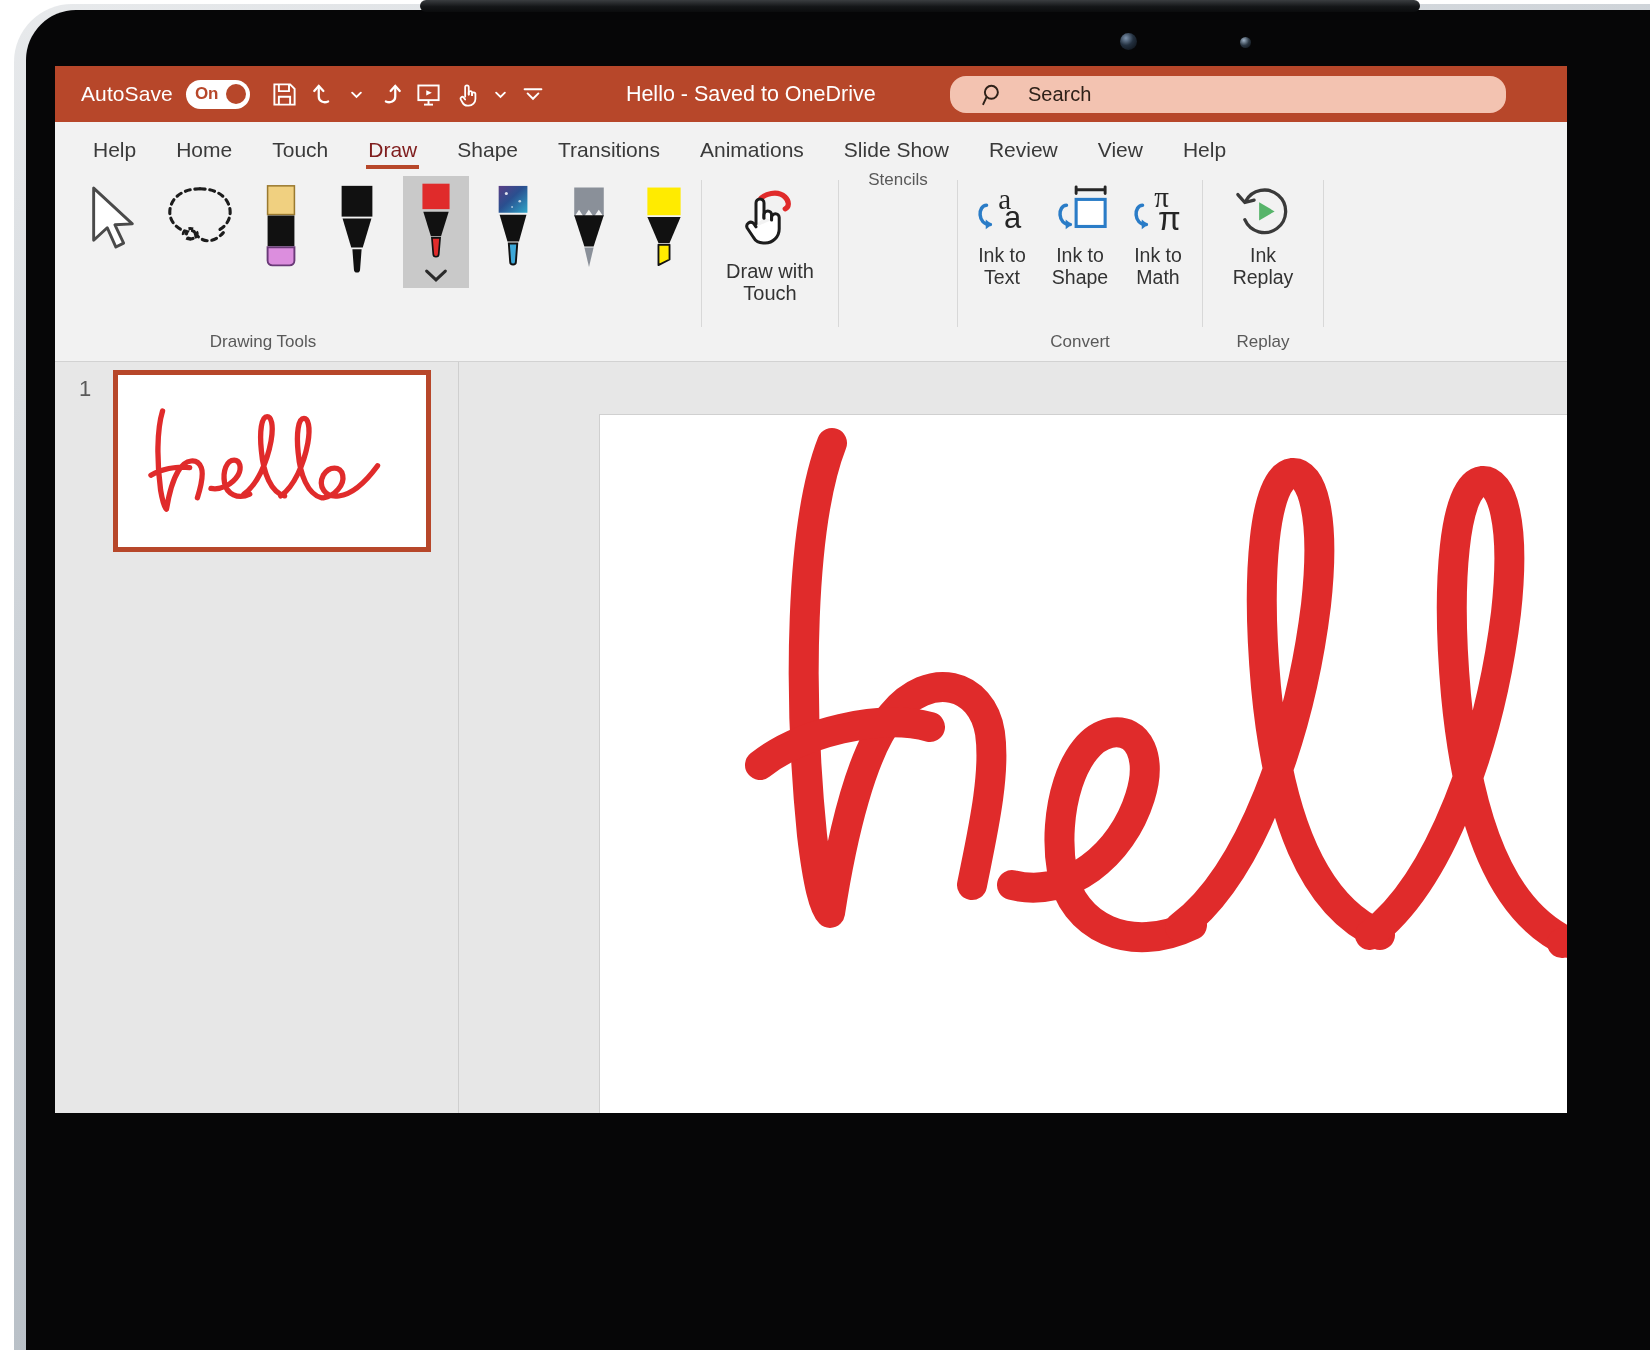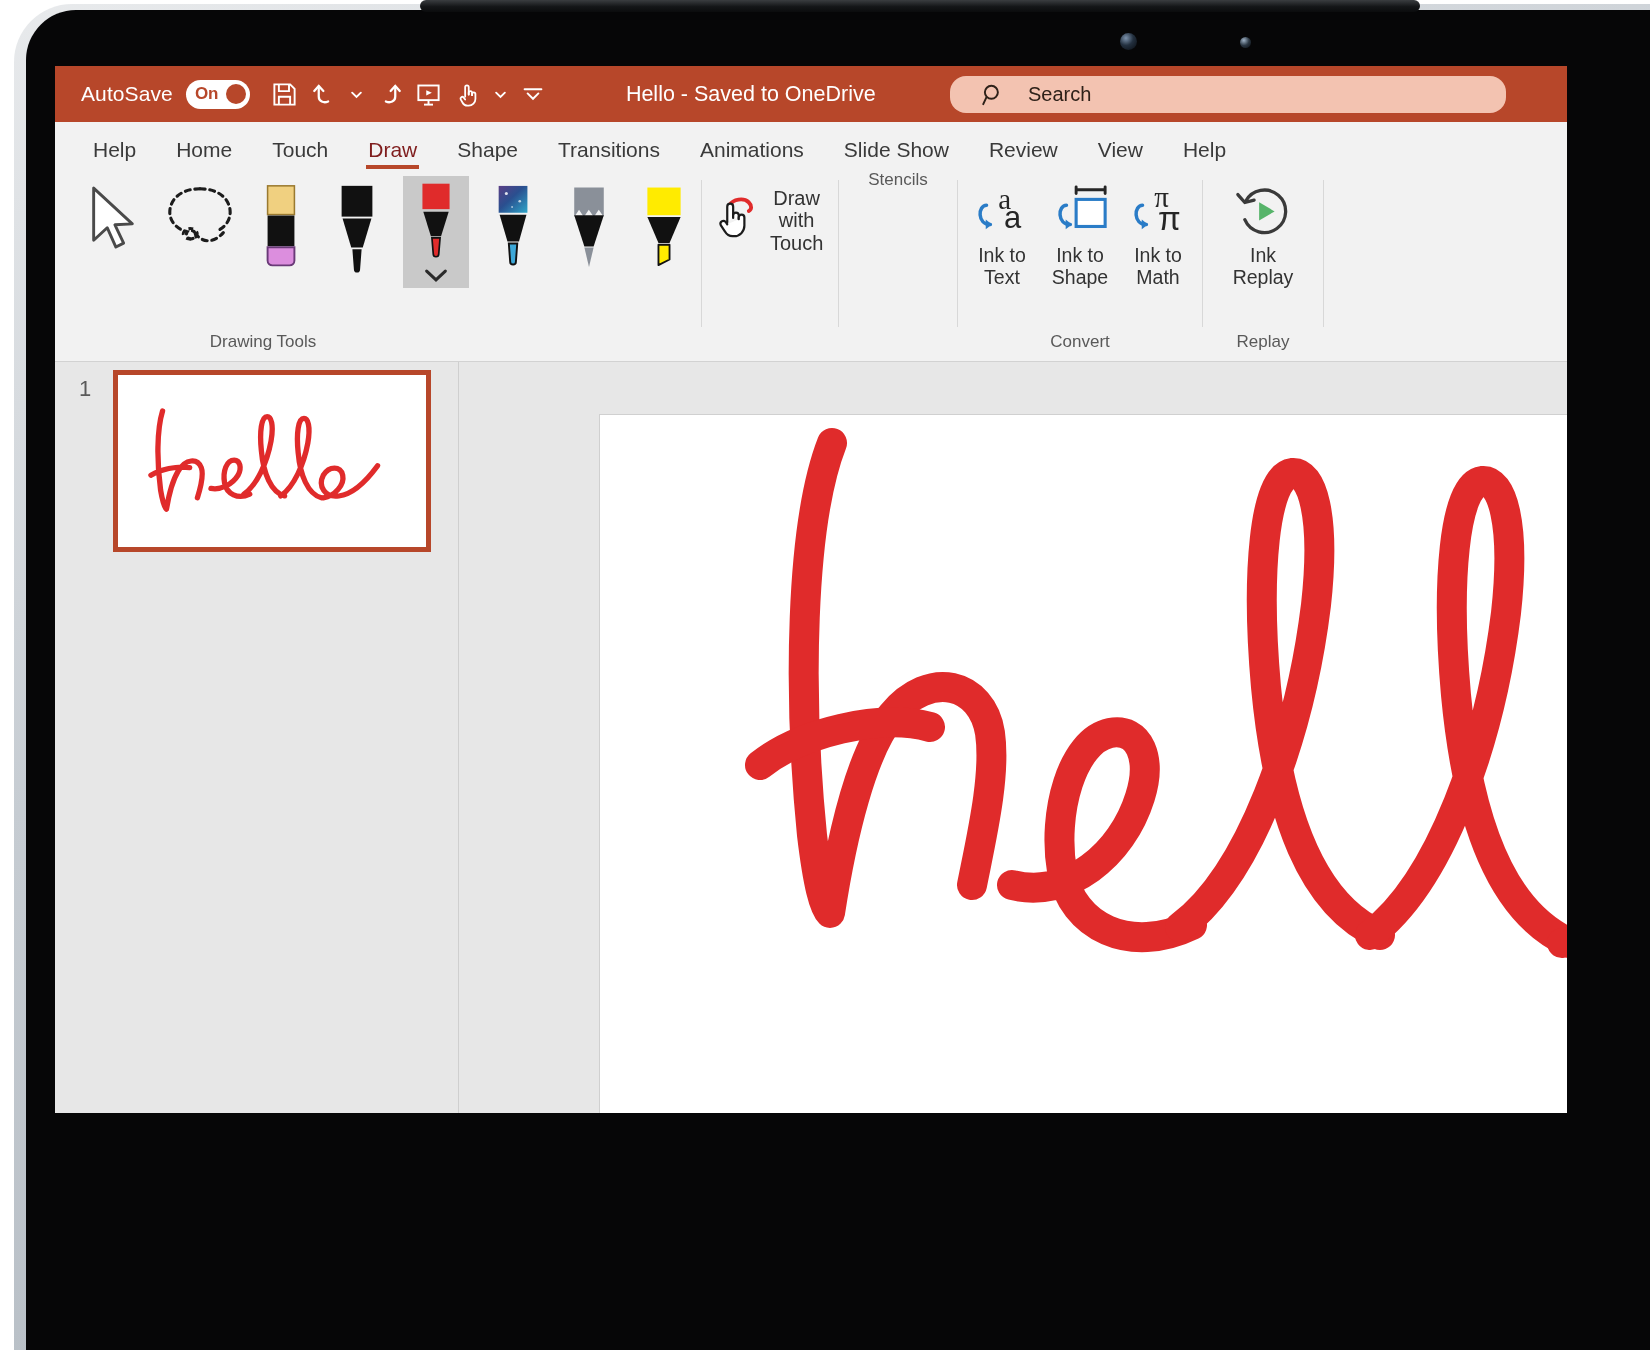--- a/index.html
+++ b/index.html
@@ -110,21 +110,21 @@
     width: 58px; display: flex; align-items: flex-start; justify-content: center;
     padding-top: 6px; position: relative;
   }
   .pen-sel {
     background: #c9c9c9; width: 66px; height: 112px; padding-top: 6px;
     display: flex; flex-direction: column; align-items: center;
   }
   .pen-sel .penchev { margin-top: 6px; }
 
   .bigbtn {
-    width: 118px; display: flex; flex-direction: row; align-items: flex-end;
+    width: 118px; display: flex; flex-direction: column; align-items: center;
     padding-top: 4px;
   }
   .bigbtn .blabel {
     font-size: 20px; color: #333; text-align: center; line-height: 1.12; margin-top: 6px;
   }
   .midbtn {
     width: 78px; display: flex; flex-direction: column; align-items: center; padding-top: 6px;
   }
   .midbtn .blabel {
     font-size: 19.5px; color: #333; text-align: center; line-height: 1.14; margin-top: 4px;

